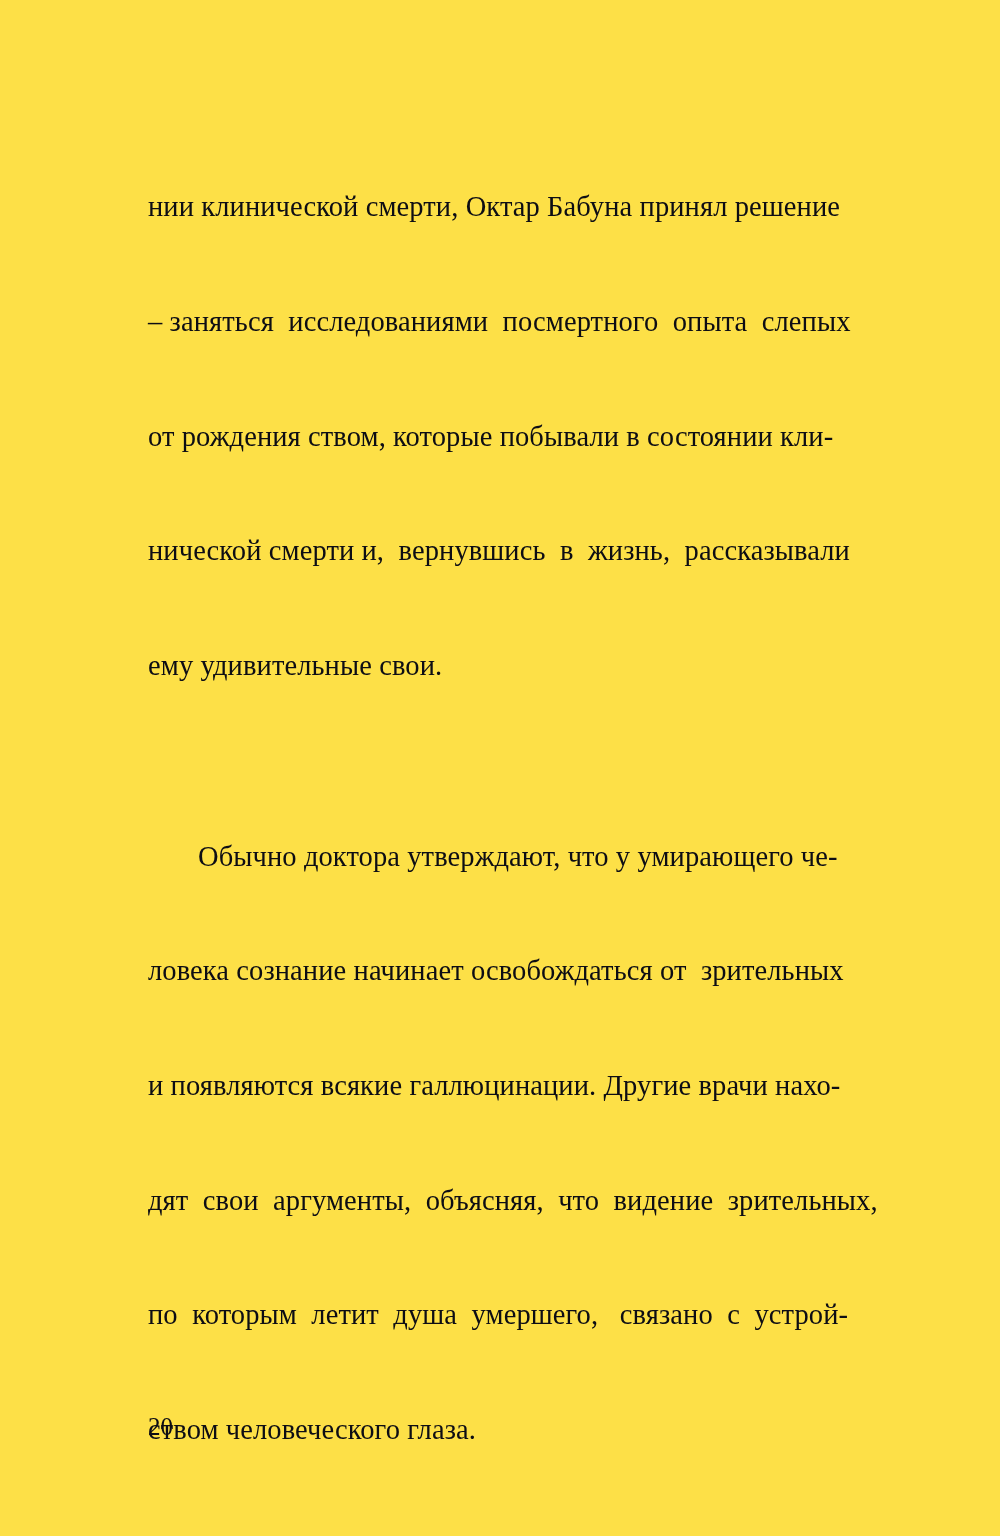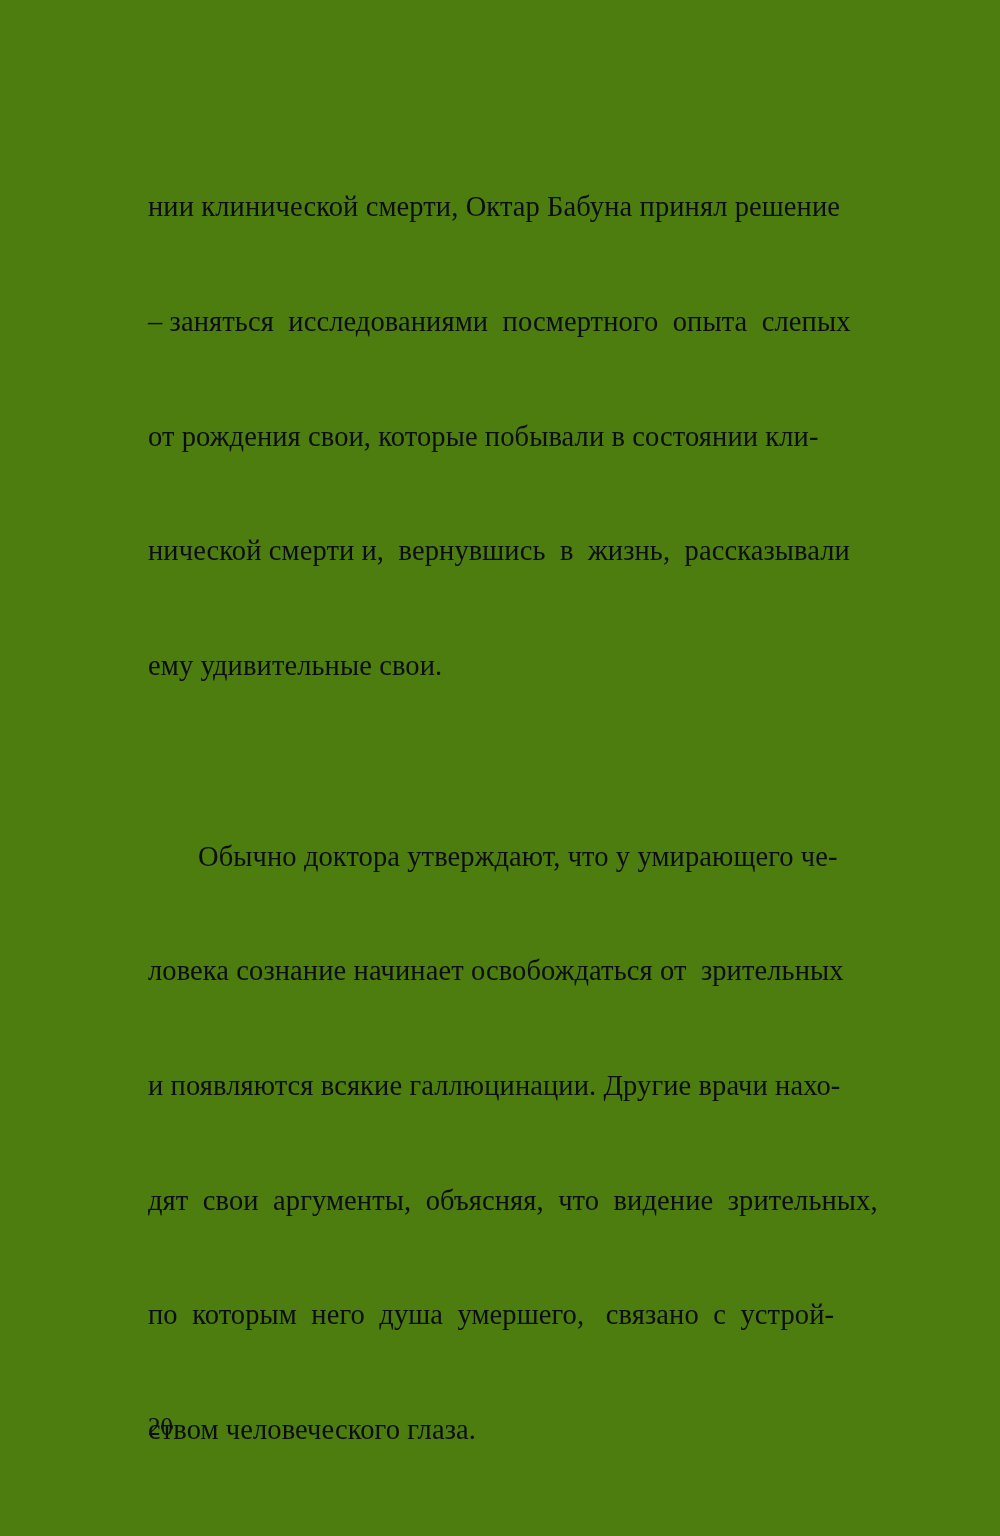--- a/index.html
+++ b/index.html
@@ -10,21 +10,21 @@
     width: 1000px;
     height: 1536px;
     background: #ffffff;
     font-family: "Liberation Serif", "DejaVu Serif", serif;
     overflow: hidden;
   }
   .page {
     position: relative;
     width: 1000px;
     height: 1536px;
-    background: #4d7c0f;
+    background: #fde047;
   }
   .text-block {
     position: absolute;
     left: 148px;
     top: 112px;
     width: 734px;
   }
   .para {
     margin: 0;
     color: #0d0d14;
@@ -51,31 +51,31 @@
 </head>
 <body>
 
 <div class="page">
 
   <div class="text-block">
 
     <p class="para">
       <span class="ln">нии клинической смерти, Октар Бабуна принял решение</span>
       <span class="ln">– заняться  исследованиями  посмертного  опыта  слепых</span>
-      <span class="ln">от рождения свои, которые побывали в состоянии кли-</span>
+      <span class="ln">от рождения ством, которые побывали в состоянии кли-</span>
       <span class="ln">нической смерти и,  вернувшись  в  жизнь,  рассказывали</span>
       <span class="ln">ему удивительные свои.</span>
     </p>
 
     <p class="para">
       <span class="ln" style="text-indent:50px;display:block">Обычно доктора утверждают, что у умирающего че-</span>
       <span class="ln">ловека сознание начинает освобождаться от  зрительных</span>
       <span class="ln">и появляются всякие галлюцинации. Другие врачи нахо-</span>
       <span class="ln">дят  свои  аргументы,  объясняя,  что  видение  зрительных,</span>
-      <span class="ln">по  которым  него  душа  умершего,   связано  с  устрой-</span>
+      <span class="ln">по  которым  летит  душа  умершего,   связано  с  устрой-</span>
       <span class="ln">ством человеческого глаза.</span>
     </p>
 
   </div>
 
   <div class="page-number">20</div>
 
 </div>
 
 </body></html>

